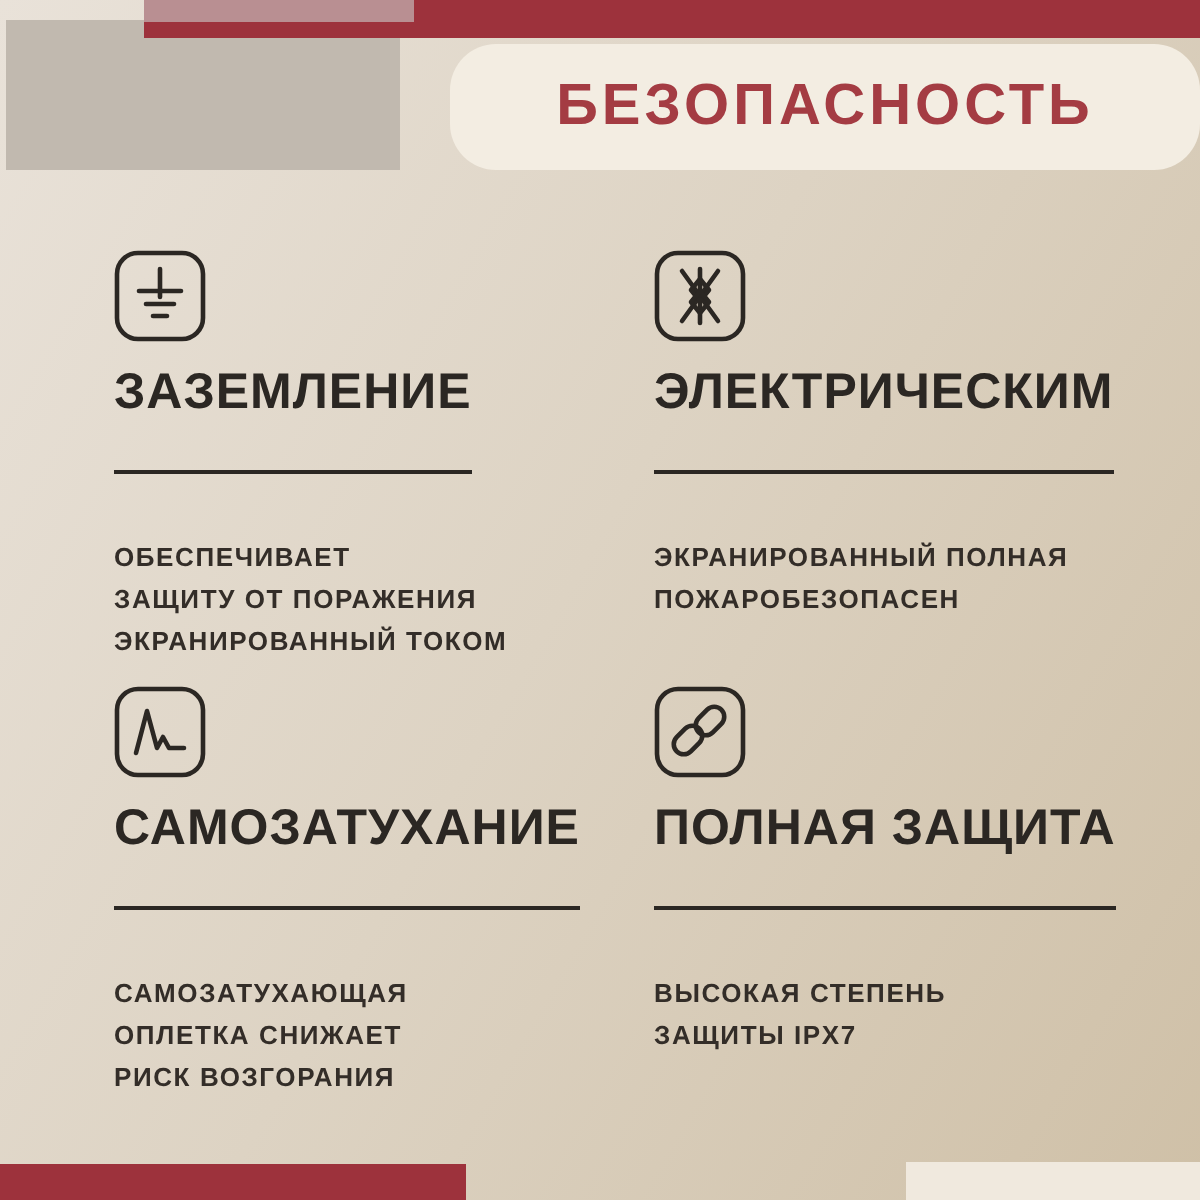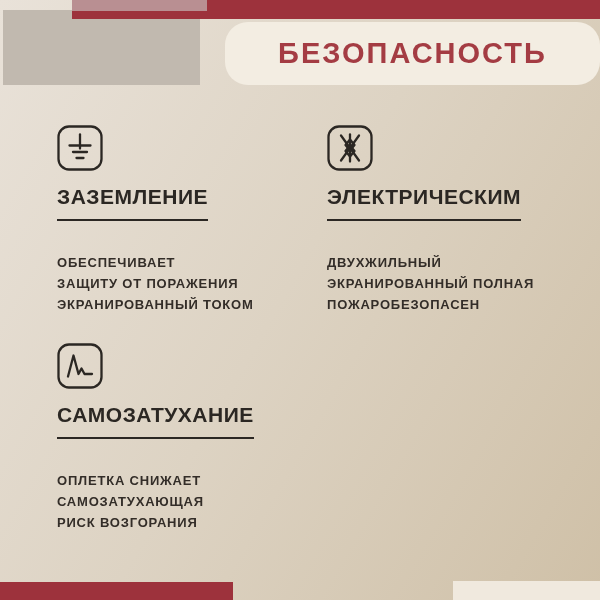--- a/index.html
+++ b/index.html
@@ -56,24 +56,24 @@
   .section { position: absolute; width: 262px; }
   .s1 { left: 57px; top: 125px; }
   .s2 { left: 327px; top: 125px; }
   .s3 { left: 57px; top: 343px; }
   .s4 { left: 327px; top: 343px; }
   .icon-box { width: 46px; height: 46px; display: block; }
   .icon-box svg { display: block; }
   .section h2 {
     display: inline-block;
     margin: 15px 0 0 0;
-    padding-bottom: 12px;
+    padding-bottom: 28px;
     border-bottom: 2px solid #2b2723;
     color: #2b2723;
-    font-size: 21px;
+    font-size: 25px;
     line-height: 21px;
     font-weight: bold;
     letter-spacing: 0.5px;
     white-space: nowrap;
   }
   .section .body {
     margin-top: 31px;
     color: #332d28;
     font-size: 13px;
     font-weight: bold;
@@ -122,35 +122,48 @@
         <rect class="stroke" x="1.5" y="1.5" width="43" height="43" rx="10.5"></rect>
         <path class="stroke" d="M23 9.5 V36.5"></path>
         <path class="stroke" d="M14 10.5 L32 35.5"></path>
         <path class="stroke" d="M32 10.5 L14 35.5"></path>
         <path class="stroke" d="M23 14.5 L27.5 20 L23 25.5 L18.5 20 Z"></path>
         <path class="stroke" d="M23 20.5 L27.5 26 L23 31.5 L18.5 26 Z"></path>
       </svg>
     </span>
     <h2>ЭЛЕКТРИЧЕСКИМ</h2>
     <div class="body">
-      <div>ДВУХЖИЛЬНЫЙ</div>
       <div>ЭКРАНИРОВАННЫЙ ПОЛНАЯ</div>
       <div>ПОЖАРОБЕЗОПАСЕН</div>
     </div>
   </div>
 
   <div class="section s3">
     <span class="icon-box">
       <svg width="46" height="46" viewBox="0 0 46 46">
         <rect class="stroke" x="1.5" y="1.5" width="43" height="43" rx="10.5"></rect>
         <path class="stroke" d="M11 33.5 L13.5 24 L16.5 12.5 L21.5 31 L24.5 25.5 L27.5 31 L35 31"></path>
       </svg>
     </span>
     <h2>САМОЗАТУХАНИЕ</h2>
     <div class="body">
+      <div>САМОЗАТУХАЮЩАЯ</div>
       <div>ОПЛЕТКА СНИЖАЕТ</div>
-      <div>САМОЗАТУХАЮЩАЯ</div>
       <div>РИСК ВОЗГОРАНИЯ</div>
     </div>
   </div>
 
+  <div class="section s4">
+    <span class="icon-box">
+      <svg width="46" height="46" viewBox="0 0 46 46">
+        <rect class="stroke" x="1.5" y="1.5" width="43" height="43" rx="10.5"></rect>
+        <rect class="stroke" x="9" y="22" width="16" height="10" rx="5" transform="rotate(-45 17 27)"></rect>
+        <rect class="stroke" x="20" y="12.5" width="16" height="10" rx="5" transform="rotate(-45 28 17.5)"></rect>
+      </svg>
+    </span>
+    <h2>ПОЛНАЯ ЗАЩИТА</h2>
+    <div class="body">
+      <div>ВЫСОКАЯ СТЕПЕНЬ</div>
+      <div>ЗАЩИТЫ IPX7</div>
+    </div>
+  </div>
 
 </div>
 
 </body></html>

